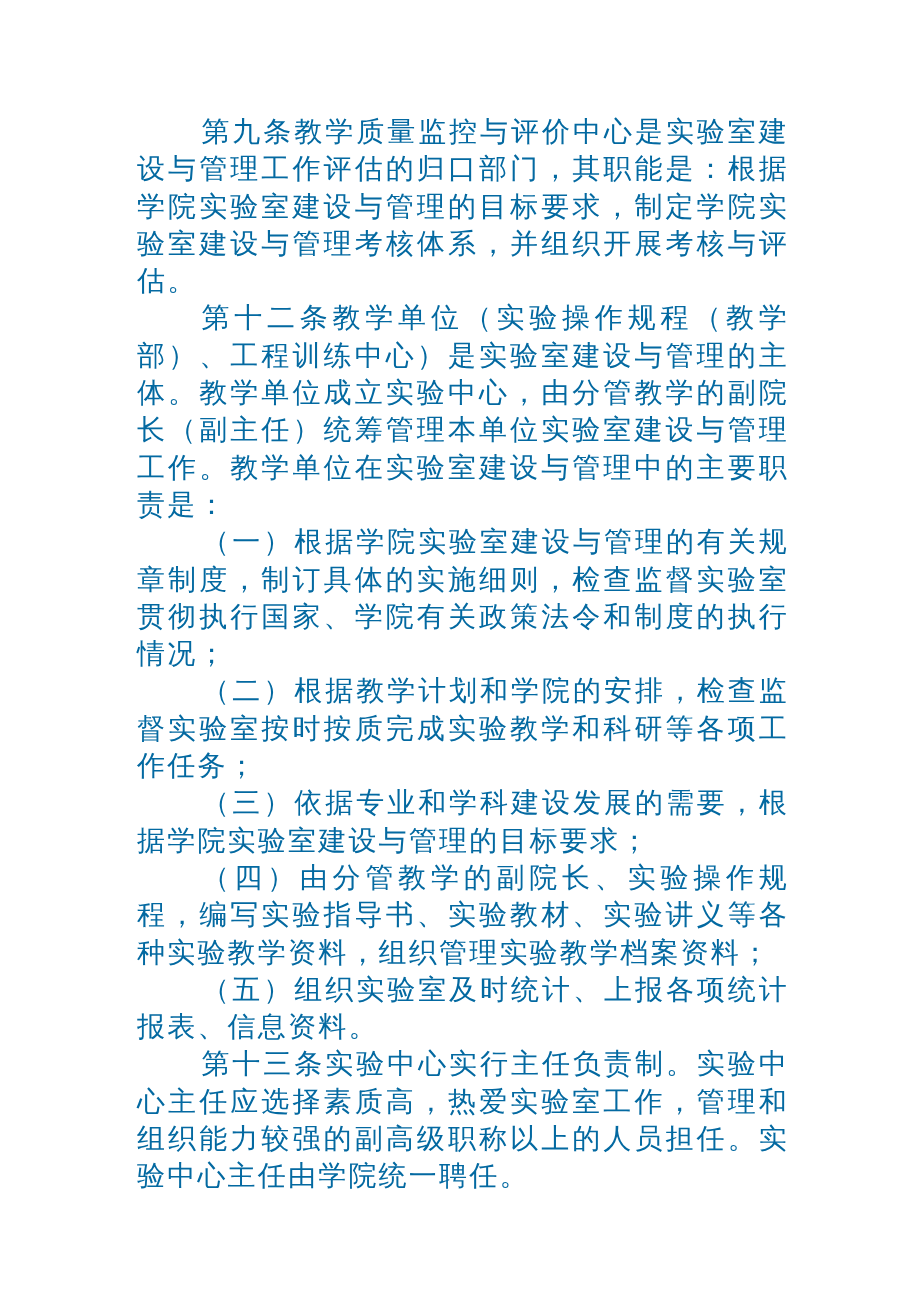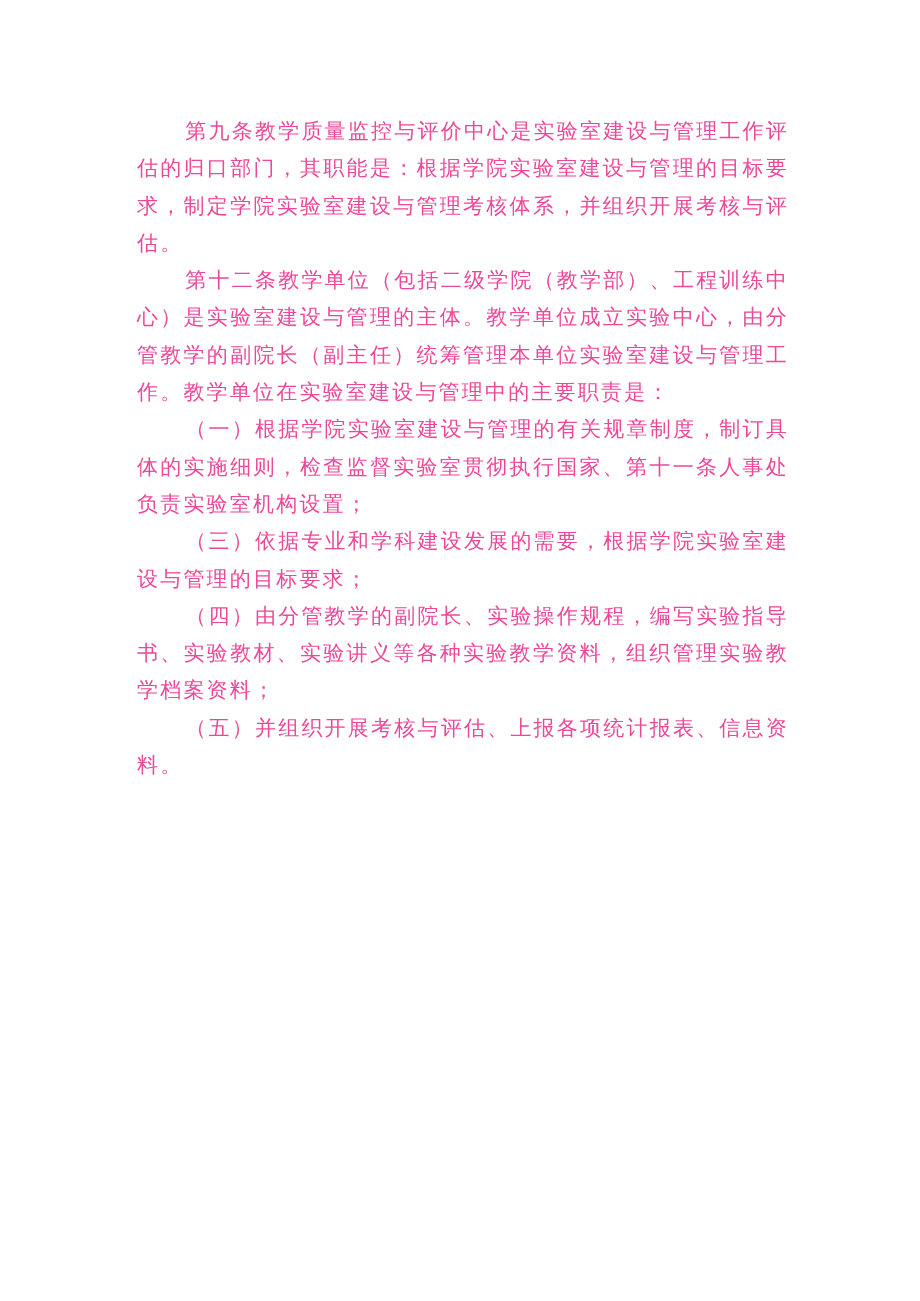--- a/index.html
+++ b/index.html
@@ -1,25 +1,27 @@
 <!DOCTYPE html>
 <html><head>
 <meta charset="utf-8">
 <style>
   html, body { margin:0; padding:0; background:#ffffff; }
   body { width:920px; height:1301px; position:relative; overflow:hidden; }
   .page { position:absolute; left:137px; top:113px; width:652px; }
-  .para { margin:0; color:#ec4899; font-family:"DejaVu Serif", "Liberation Serif", serif;
-          font-size:21px; line-height:37.3px; letter-spacing:2.2px; text-align:justify;
+  .para { margin:0; color:#0369a1; font-family:"DejaVu Serif", "Liberation Serif", serif;
+          font-size:28px; line-height:37.3px; letter-spacing:2.2px; text-align:justify;
           text-indent:2.3em; word-break:break-all; }
   .para.item { text-indent:2.3em; padding-left:0; }
 </style>
 </head>
 <body>
 
 <div class="page">
   <p class="para">第九条教学质量监控与评价中心是实验室建设与管理工作评估的归口部门，其职能是：根据学院实验室建设与管理的目标要求，制定学院实验室建设与管理考核体系，并组织开展考核与评估。</p>
-  <p class="para">第十二条教学单位（包括二级学院（教学部）、工程训练中心）是实验室建设与管理的主体。教学单位成立实验中心，由分管教学的副院长（副主任）统筹管理本单位实验室建设与管理工作。教学单位在实验室建设与管理中的主要职责是：</p>
-  <p class="para item">（一）根据学院实验室建设与管理的有关规章制度，制订具体的实施细则，检查监督实验室贯彻执行国家、第十一条人事处负责实验室机构设置；</p>
+  <p class="para">第十二条教学单位（实验操作规程（教学部）、工程训练中心）是实验室建设与管理的主体。教学单位成立实验中心，由分管教学的副院长（副主任）统筹管理本单位实验室建设与管理工作。教学单位在实验室建设与管理中的主要职责是：</p>
+  <p class="para item">（一）根据学院实验室建设与管理的有关规章制度，制订具体的实施细则，检查监督实验室贯彻执行国家、学院有关政策法令和制度的执行情况；</p>
+  <p class="para item">（二）根据教学计划和学院的安排，检查监督实验室按时按质完成实验教学和科研等各项工作任务；</p>
   <p class="para item">（三）依据专业和学科建设发展的需要，根据学院实验室建设与管理的目标要求；</p>
   <p class="para item">（四）由分管教学的副院长、实验操作规程，编写实验指导书、实验教材、实验讲义等各种实验教学资料，组织管理实验教学档案资料；</p>
-  <p class="para item">（五）并组织开展考核与评估、上报各项统计报表、信息资料。</p>
+  <p class="para item">（五）组织实验室及时统计、上报各项统计报表、信息资料。</p>
+  <p class="para">第十三条实验中心实行主任负责制。实验中心主任应选择素质高，热爱实验室工作，管理和组织能力较强的副高级职称以上的人员担任。实验中心主任由学院统一聘任。</p>
 </div>
 
 </body></html>

